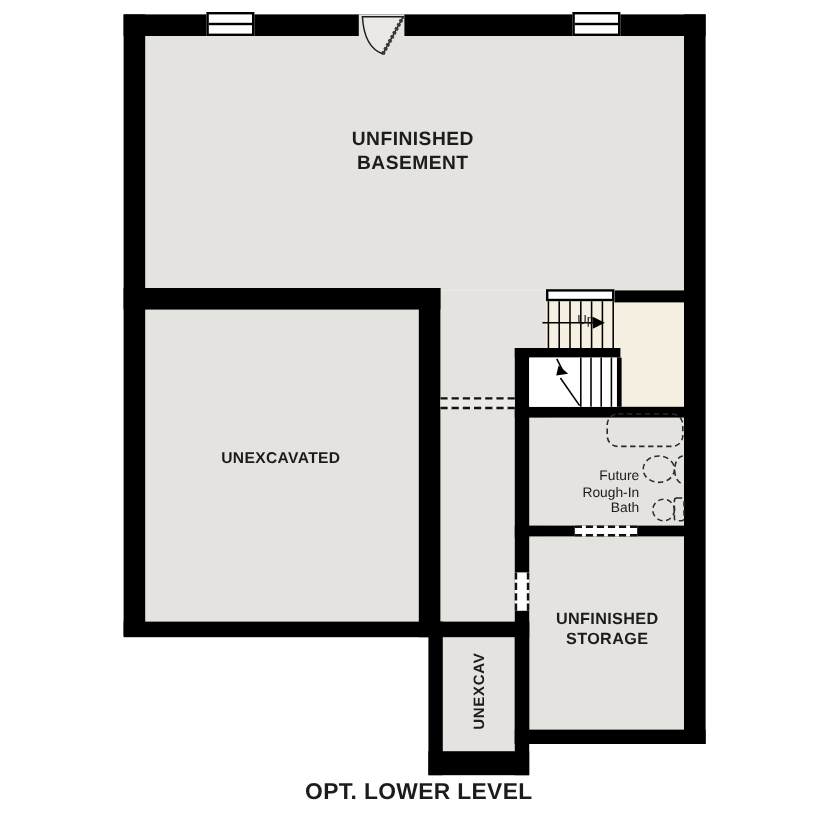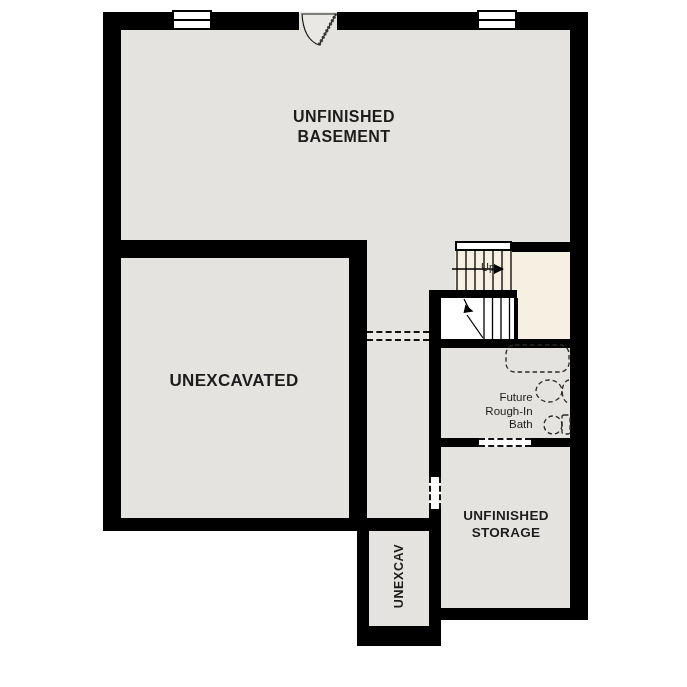--- a/index.html
+++ b/index.html
@@ -16,21 +16,21 @@
   .opening-hw{position:absolute;background:#ffffff;border-top:2px dashed #111;border-bottom:2px dashed #111;box-sizing:border-box;}
   .opening-v{position:absolute;background:#ffffff;border-left:2px dashed #111;border-right:2px dashed #111;box-sizing:border-box;}
   .window{position:absolute;background:#ffffff;border:2px solid #000;box-sizing:border-box;}
   .window::after{content:"";position:absolute;left:0;right:0;top:45%;height:2px;background:#000;}
   .label{
     position:absolute;color:#1c1c1c;text-align:center;white-space:pre-line;
     transform:translate(-50%,-50%);
   }
   .lbl-bold{font-weight:bold;}
   .lbl-basement{font-size:16px;line-height:20px;letter-spacing:.4px;}
-  .lbl-unexc{font-size:17px;letter-spacing:.3px;}
+  .lbl-unexc{font-size:13px;letter-spacing:.3px;}
   .lbl-bath{font-size:11.5px;line-height:13.5px;}
   .lbl-storage{font-size:13.5px;line-height:17px;letter-spacing:.3px;}
   .lbl-unexcsm{font-size:12.5px;letter-spacing:.6px;transform:translate(-50%,-50%) rotate(-90deg);}
   .lbl-up{font-size:11px;color:#222;}
   .lbl-title{font-size:19px;letter-spacing:.3px;}
   svg{position:absolute;left:0;top:0;pointer-events:none;}
 </style>
 </head>
 <body>
 
@@ -112,14 +112,15 @@
   <div class="label lbl-bold lbl-basement" style="left:344px;top:127px;">UNFINISHED
 BASEMENT</div>
   <div class="label lbl-bold lbl-unexc" style="left:234px;top:381px;">UNEXCAVATED</div>
   <div class="label lbl-bath" style="left:509px;top:411px;text-align:right;">Future
 Rough-In
 Bath</div>
   <div class="label lbl-bold lbl-storage" style="left:506px;top:524px;">UNFINISHED
 STORAGE</div>
   <div class="label lbl-bold lbl-unexcsm" style="left:399px;top:576px;">UNEXCAV</div>
   <div class="label lbl-up" style="left:446px;top:267px;margin-left:42px;">Up</div>
+  <div class="label lbl-bold lbl-title" style="left:349px;top:661px;">OPT. LOWER LEVEL</div>
 
 </div>
 
 </body></html>

